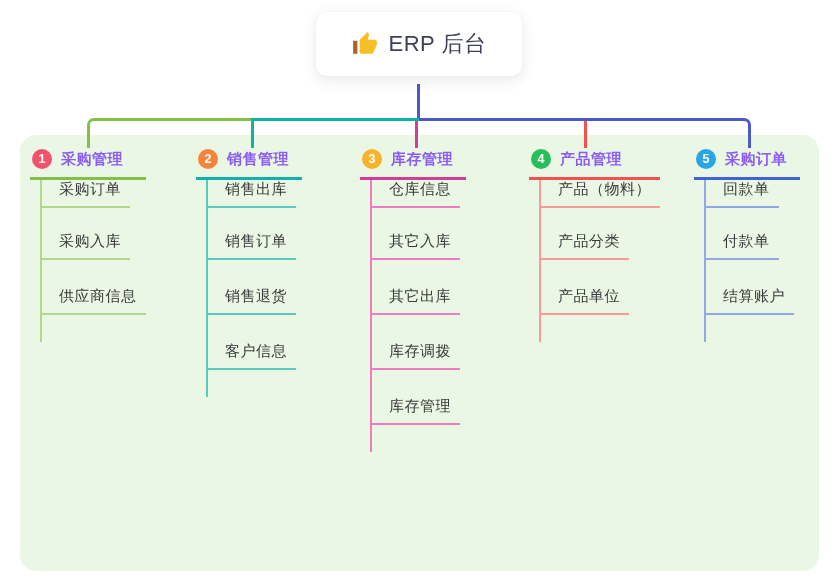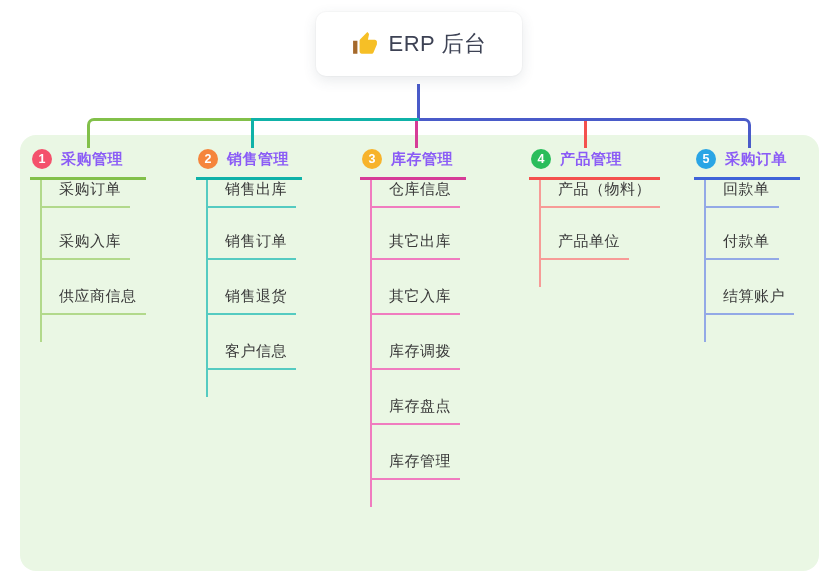--- a/index.html
+++ b/index.html
@@ -136,45 +136,45 @@
   <div class="branch" style="--line: #D63C97; --child-line: #F07CBF; --badge: #F7B32B;">
     <div class="b-title">
       <span class="badge">3</span>
       <span class="t-label">库存管理</span>
     </div>
     <div class="children">
         <div class="child">
           <span>仓库信息</span>
         </div>
         <div class="child">
+          <span>其它入库</span>
+        </div>
+        <div class="child">
           <span>其它出库</span>
         </div>
         <div class="child">
-          <span>其它入库</span>
-        </div>
-        <div class="child">
           <span>库存调拨</span>
-        </div>
-        <div class="child">
-          <span>库存盘点</span>
         </div>
         <div class="child">
           <span>库存管理</span>
         </div>
       </div>
   </div>
 
   <div class="branch" style="--line: #F4514E; --child-line: #F79B97; --badge: #2ABD5B;">
     <div class="b-title">
       <span class="badge">4</span>
       <span class="t-label">产品管理</span>
     </div>
     <div class="children">
         <div class="child">
           <span>产品（物料）</span>
+        </div>
+        <div class="child">
+          <span>产品分类</span>
         </div>
         <div class="child">
           <span>产品单位</span>
         </div>
       </div>
   </div>
 
   <div class="branch" style="--line: #3F63D8; --child-line: #93A9E6; --badge: #2AA5E5;">
     <div class="b-title">
       <span class="badge">5</span>

